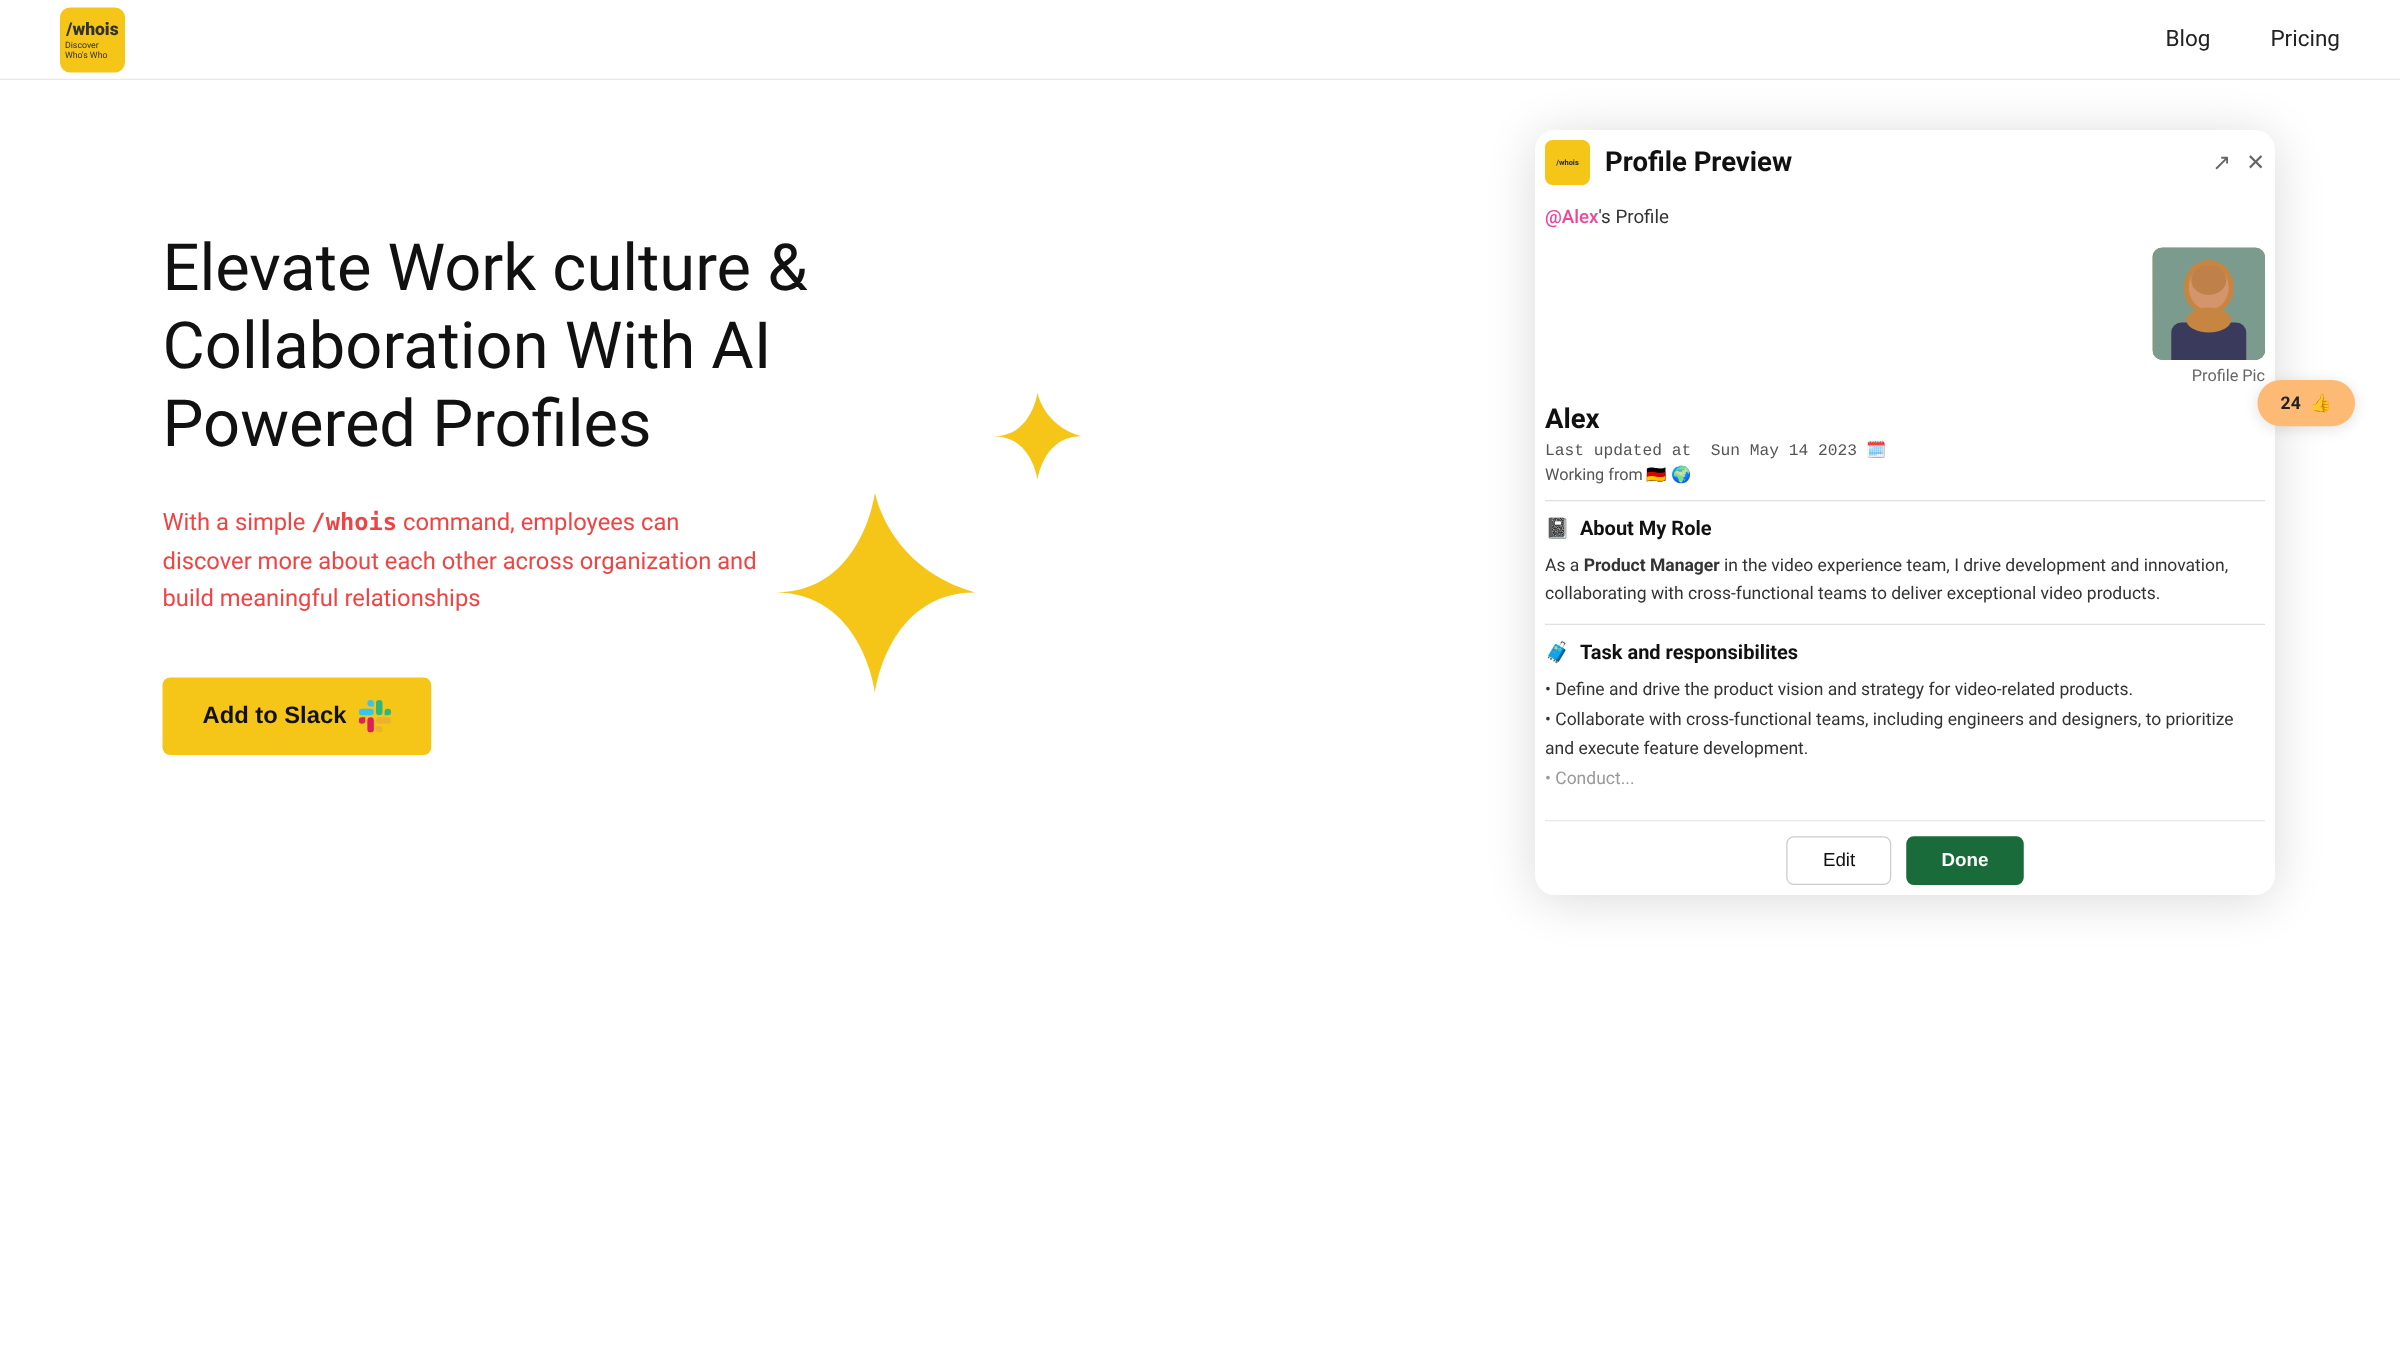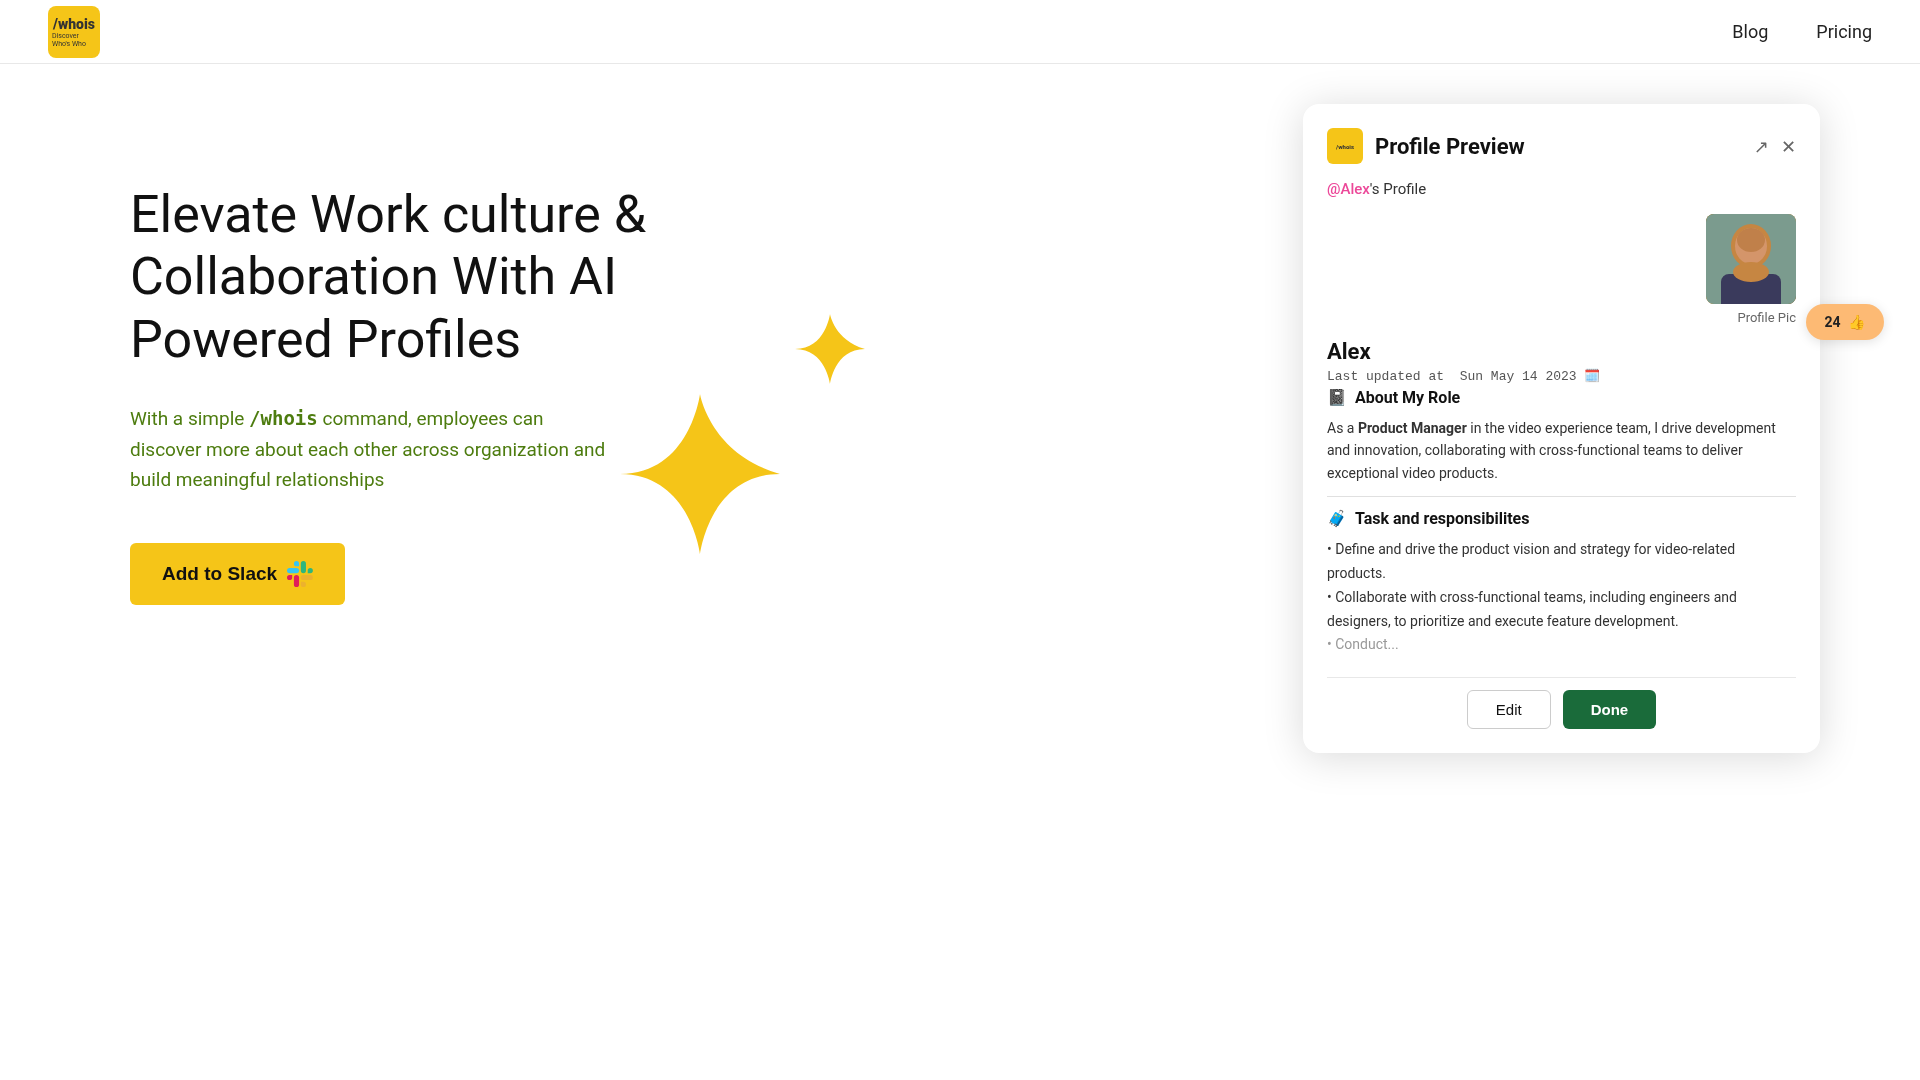--- a/index.html
+++ b/index.html
@@ -85,21 +85,21 @@
       line-height: 1.2;
       color: #111;
       font-weight: 400;
       margin-bottom: 32px;
     }
     .hero-title .bold {
       font-weight: 400;
     }
     .hero-description {
       font-size: 19px;
-      color: #4d7c0f;
+      color: #ef4444;
       line-height: 1.6;
       margin-bottom: 48px;
       max-width: 480px;
     }
     .hero-description .cmd {
       font-weight: 700;
       font-family: monospace;
     }
     .add-to-slack-btn {
       display: inline-flex;
@@ -126,25 +126,25 @@
       top: 200px;
       width: 300px;
       height: 400px;
     }
 
     
     .profile-card {
       position: absolute;
       right: 100px;
       top: 40px;
-      width: 517px;
+      width: 592px;
       background: #fff;
       border-radius: 16px;
       box-shadow: 0 4px 40px rgba(0,0,0,0.15);
-      padding: 24px;
+      padding: 8px;
       z-index: 10;
     }
     .card-header {
       display: flex;
       align-items: center;
       justify-content: space-between;
       margin-bottom: 16px;
     }
     .card-header-left {
       display: flex;
@@ -396,20 +396,23 @@
         </div>
       </div>
       <span class="profile-pic-label">Profile Pic</span>
     </div>
 
     <div class="user-name">Alex</div>
     <div class="last-updated">
       <span>Last updated at</span>&nbsp;
       <span>Sun May 14 2023</span>&nbsp;🗓️
     </div>
+    <div class="working-from">
+      <span>Working from</span> 🇩🇪 🌍
+    </div>
 
     <div class="section-header">
       <span>📓</span>
       <span>About My Role</span>
     </div>
     <div class="section-content">
       <span>As a </span><span class="highlight">Product Manager</span><span> in the video experience team, I drive development and innovation, collaborating with cross-functional teams to deliver exceptional video products.</span>
     </div>
 
     <div class="section-header">

